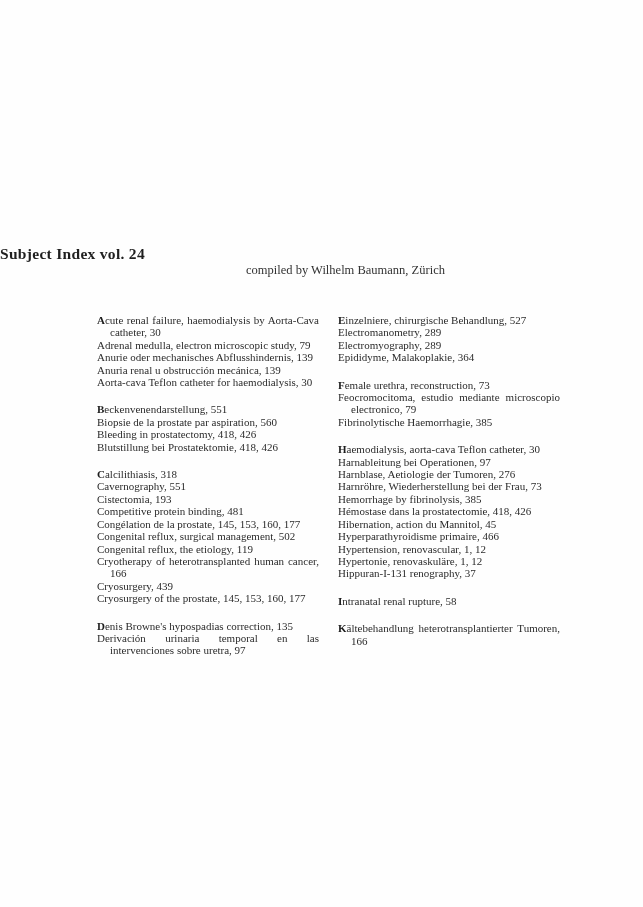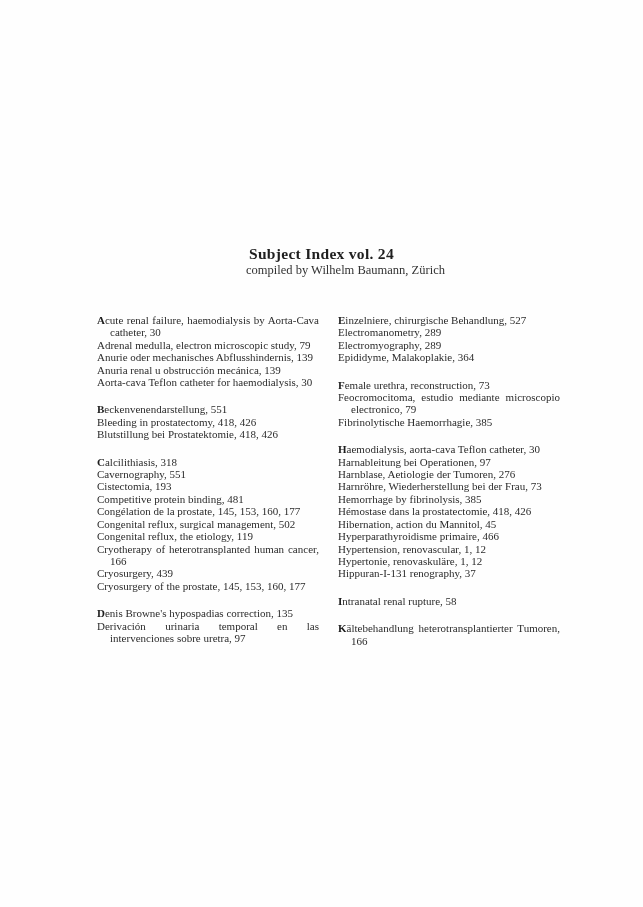--- a/index.html
+++ b/index.html
@@ -18,21 +18,20 @@
   .page {
     position: absolute;
     inset: 0;
     background: #fefefe;
   }
   .title {
     position: absolute;
     top: 235px;
     left: 0;
     right: 0;
-    text-align: center;
     font-size: 15.5px;
     font-weight: bold;
     letter-spacing: 0.3px;
     color: #1f1f1f;
   }
   .subtitle {
     position: absolute;
     top: 263px;
     left: 0;
     right: 0;
@@ -80,20 +79,21 @@
     <div class="col" id="col-left">
         <div class="group">
           <p class="entry"><span class="lead">A</span>cute renal failure, haemodialysis by Aorta-Cava catheter, 30</p>
           <p class="entry">Adrenal medulla, electron microscopic study, 79</p>
           <p class="entry">Anurie oder mechanisches Abflusshindernis, 139</p>
           <p class="entry">Anuria renal u obstrucción mecánica, 139</p>
           <p class="entry">Aorta-cava Teflon catheter for haemodialysis, 30</p>
         </div>
         <div class="group">
           <p class="entry"><span class="lead">B</span>eckenvenendarstellung, 551</p>
+          <p class="entry">Biopsie de la prostate par aspiration, 560</p>
           <p class="entry">Bleeding in prostatectomy, 418, 426</p>
           <p class="entry">Blutstillung bei Prostatektomie, 418, 426</p>
         </div>
         <div class="group">
           <p class="entry"><span class="lead">C</span>alcilithiasis, 318</p>
           <p class="entry">Cavernography, 551</p>
           <p class="entry">Cistectomia, 193</p>
           <p class="entry">Competitive protein binding, 481</p>
           <p class="entry">Congélation de la prostate, 145, 153, 160, 177</p>
           <p class="entry">Congenital reflux, surgical management, 502</p>

